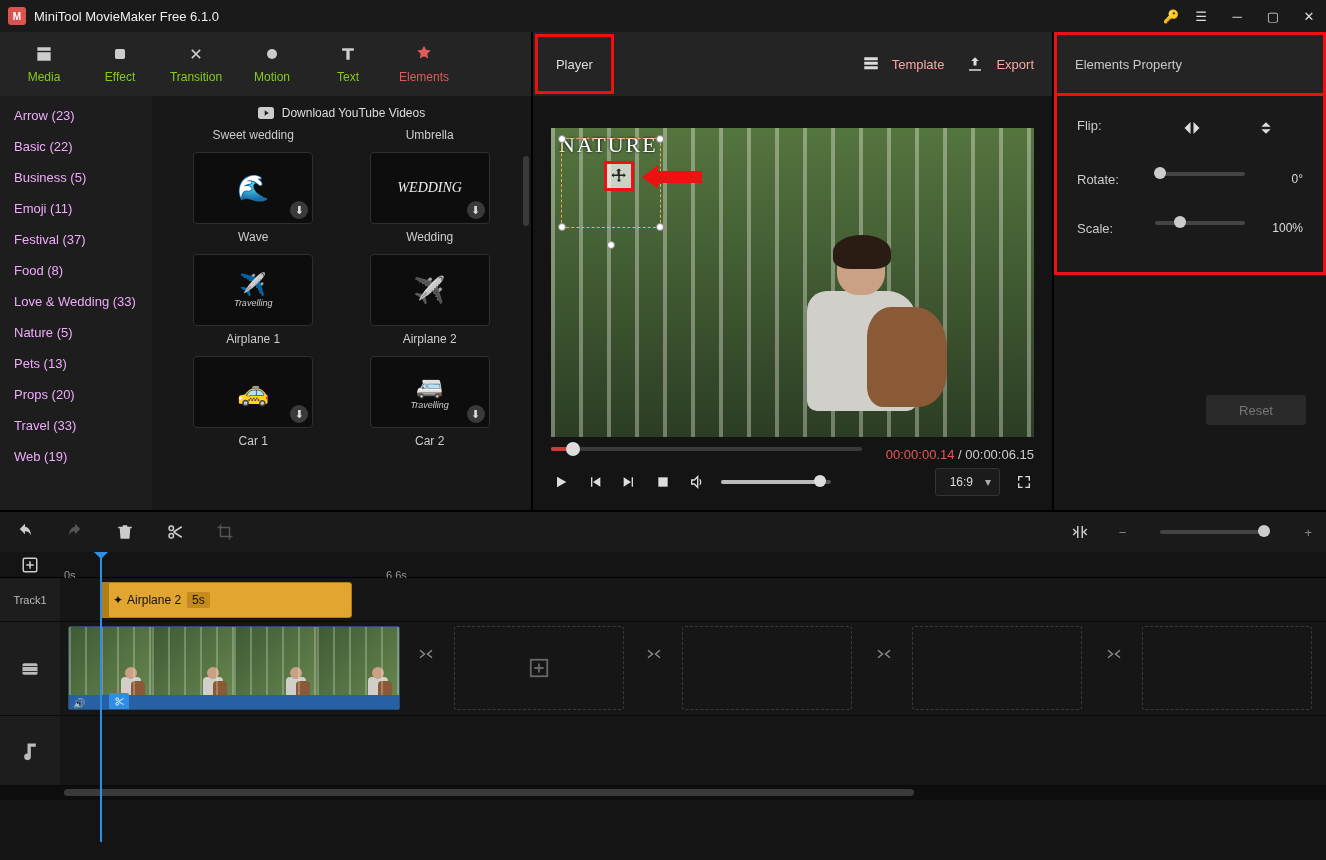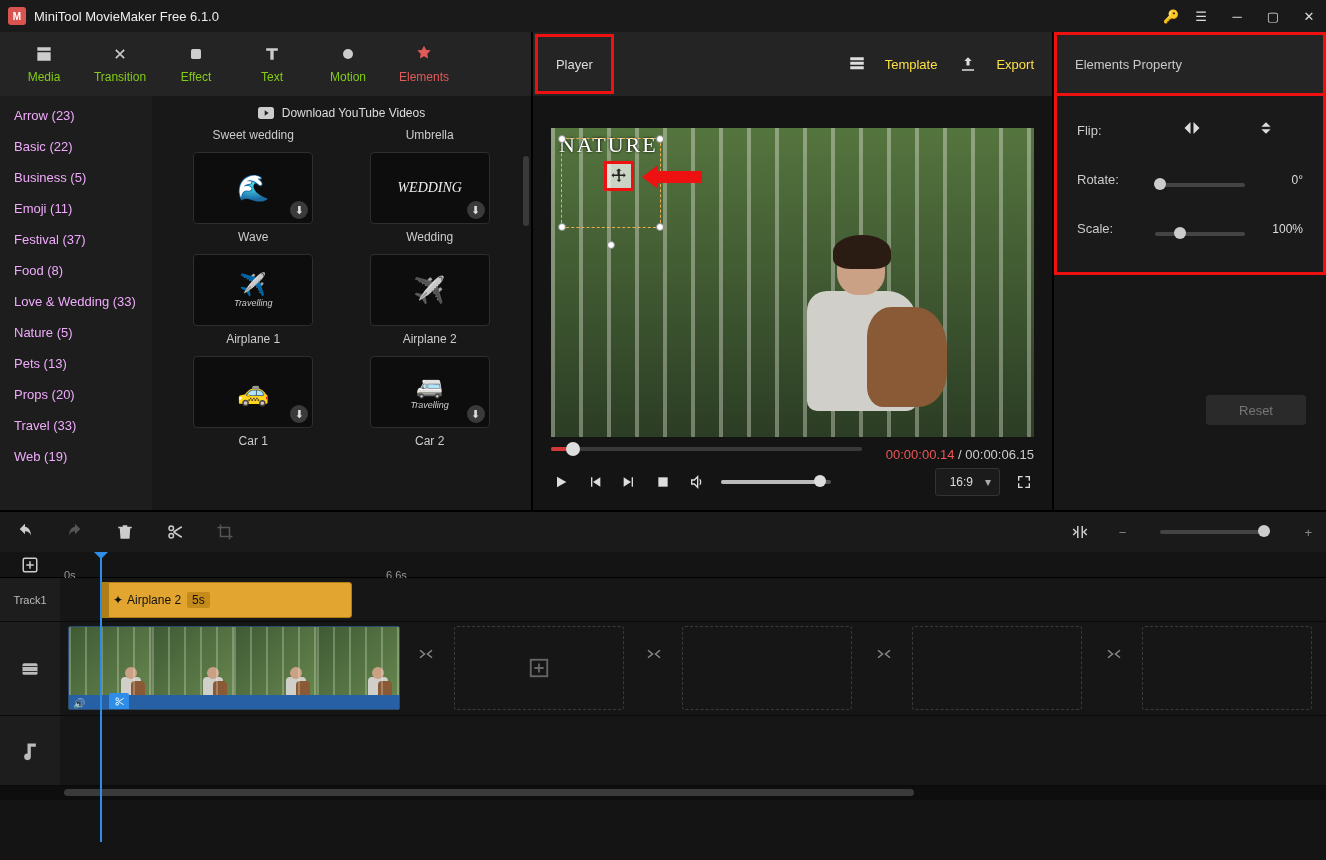--- a/index.html
+++ b/index.html
@@ -143,21 +143,21 @@
     color: #ddd;
     font-size: 13px;
     position:absolute;
     left:2px; top:2px; bottom:2px;
     display:flex; align-items:center;
   }
   .player-head .hdr-right {
     margin-left: auto;
     display: flex; gap: 22px; align-items: center;
   }
-  .hdr-btn { display:flex; align-items:center; gap:19px; cursor:pointer; color:#fde047; font-size:13px;}
+  .hdr-btn { display:flex; align-items:center; gap:12px; cursor:pointer; color:#fca5a5; font-size:13px;}
   .hdr-btn svg{width:18px;height:18px;fill:#ddd;}
 
   .viewport {
     flex: 1;
     background: #141414;
     padding: 32px 18px 4px;
     display:flex; flex-direction:column;
     position: relative;
   }
   .video-frame {
@@ -234,21 +234,21 @@
   
   .prop-head {
     height:64px; background:#242424; display:flex; align-items:center; padding:0 18px;
     border:3px solid #e11; border-right-width:3px;
   }
   .prop-body {
     border:3px solid #e11; border-top:none;
     padding: 22px 20px 36px; display:flex; flex-direction:column; gap:34px;
     background:#1a1a1a;
   }
-  .prop-row{display:flex;align-items:flex-end;gap:14px;}
+  .prop-row{display:flex;align-items:flex-start;gap:14px;}
   .prop-row .lbl{width:64px; color:#ccc; font-size:13px;}
   .flip-btn{width:28px;height:20px;display:flex;align-items:center;justify-content:center;cursor:pointer;}
   .flip-btn svg{width:18px;height:14px;fill:#ddd;}
   .mini-slider{position:relative; width:90px; height:4px; background:#444; border-radius:2px;}
   .mini-slider .knob{position:absolute;top:-5px;width:12px;height:12px;background:#ccc;border-radius:50%;transform:translateX(-50%);}
   .prop-val{width:44px;text-align:right;color:#ddd;font-size:12px;}
   .reset-btn{
     margin: 120px 20px 0 auto; width:100px; height:30px;
     background:#2a2a2a; color:#777; border-radius:3px;
     display:flex;align-items:center;justify-content:center;
@@ -366,41 +366,41 @@
   <div class="col-left">
     <div class="toptabs">
       <div class="toptab">
         <svg viewBox="0 0 24 24">
             <path d="M4 4h16v4H4zM4 10h16v10H4z"></path>
           </svg>
         <span>Media</span>
       </div>
       <div class="toptab">
         <svg viewBox="0 0 24 24">
+            <rect x="6" y="6" width="12" height="12" rx="2"></rect>
+          </svg>
+        <span>Effect</span>
+      </div>
+      <div class="toptab">
+        <svg viewBox="0 0 24 24">
             <path d="M7 7l5 5-5 5M17 17l-5-5 5-5" fill="none" stroke="#ccc" stroke-width="2"></path>
           </svg>
         <span>Transition</span>
       </div>
       <div class="toptab">
         <svg viewBox="0 0 24 24">
-            <rect x="6" y="6" width="12" height="12" rx="2"></rect>
-          </svg>
-        <span>Effect</span>
+            <circle cx="12" cy="12" r="6"></circle>
+          </svg>
+        <span>Motion</span>
       </div>
       <div class="toptab">
         <svg viewBox="0 0 24 24">
             <path d="M5 5h14v3h-5v11h-4V8H5z"></path>
           </svg>
         <span>Text</span>
-      </div>
-      <div class="toptab">
-        <svg viewBox="0 0 24 24">
-            <circle cx="12" cy="12" r="6"></circle>
-          </svg>
-        <span>Motion</span>
       </div>
       <div class="toptab active">
         <svg viewBox="0 0 24 24">
             <path d="M12 2l2.4 5 5.6.8-4 3.9.9 5.6L12 14.8 7.1 17.3 8 11.7 4 7.8l5.6-.8z"></path>
           </svg>
         <span>Elements</span>
       </div>
     </div>
 
     <div class="browser">

